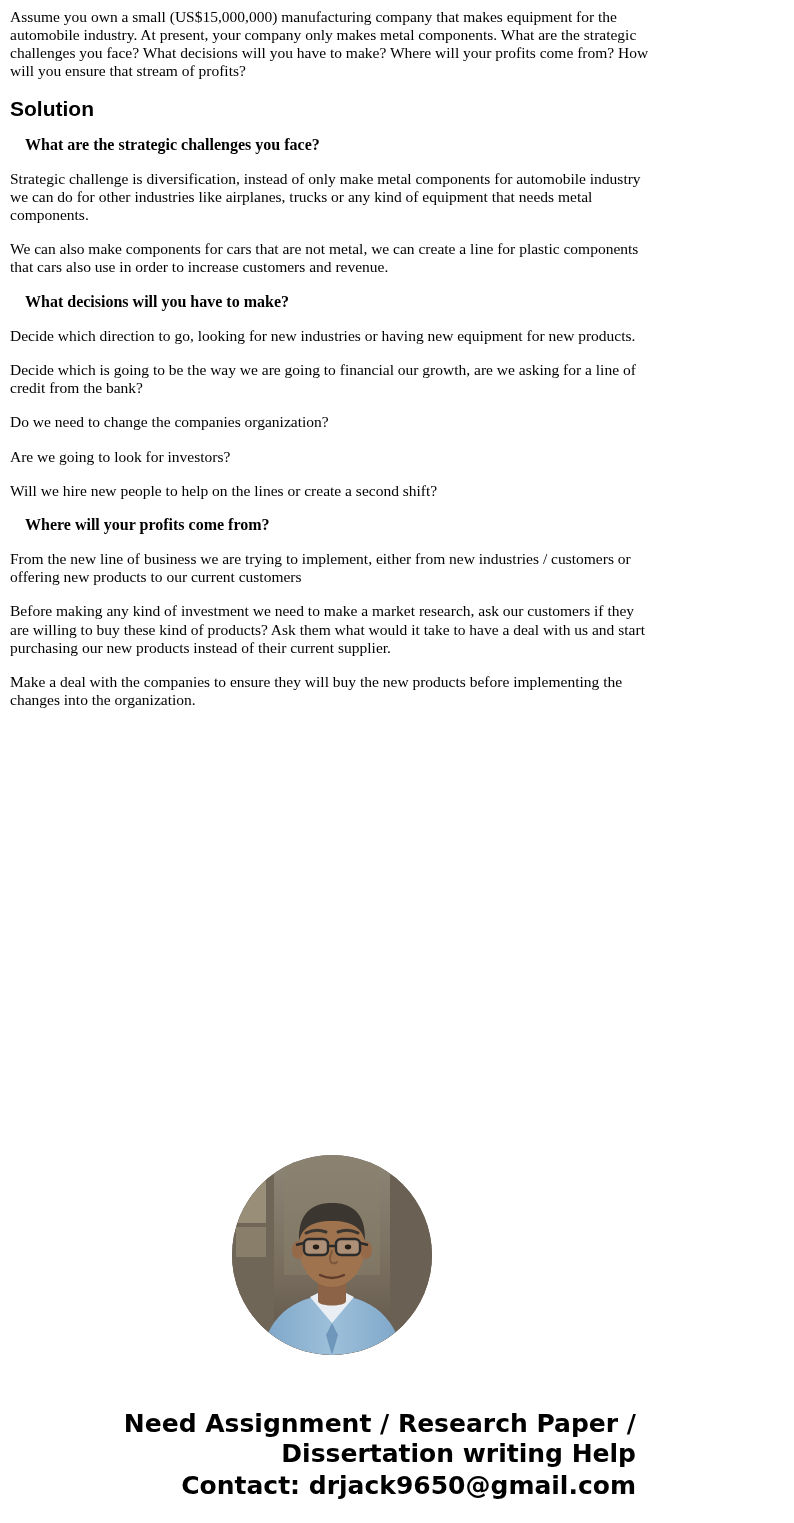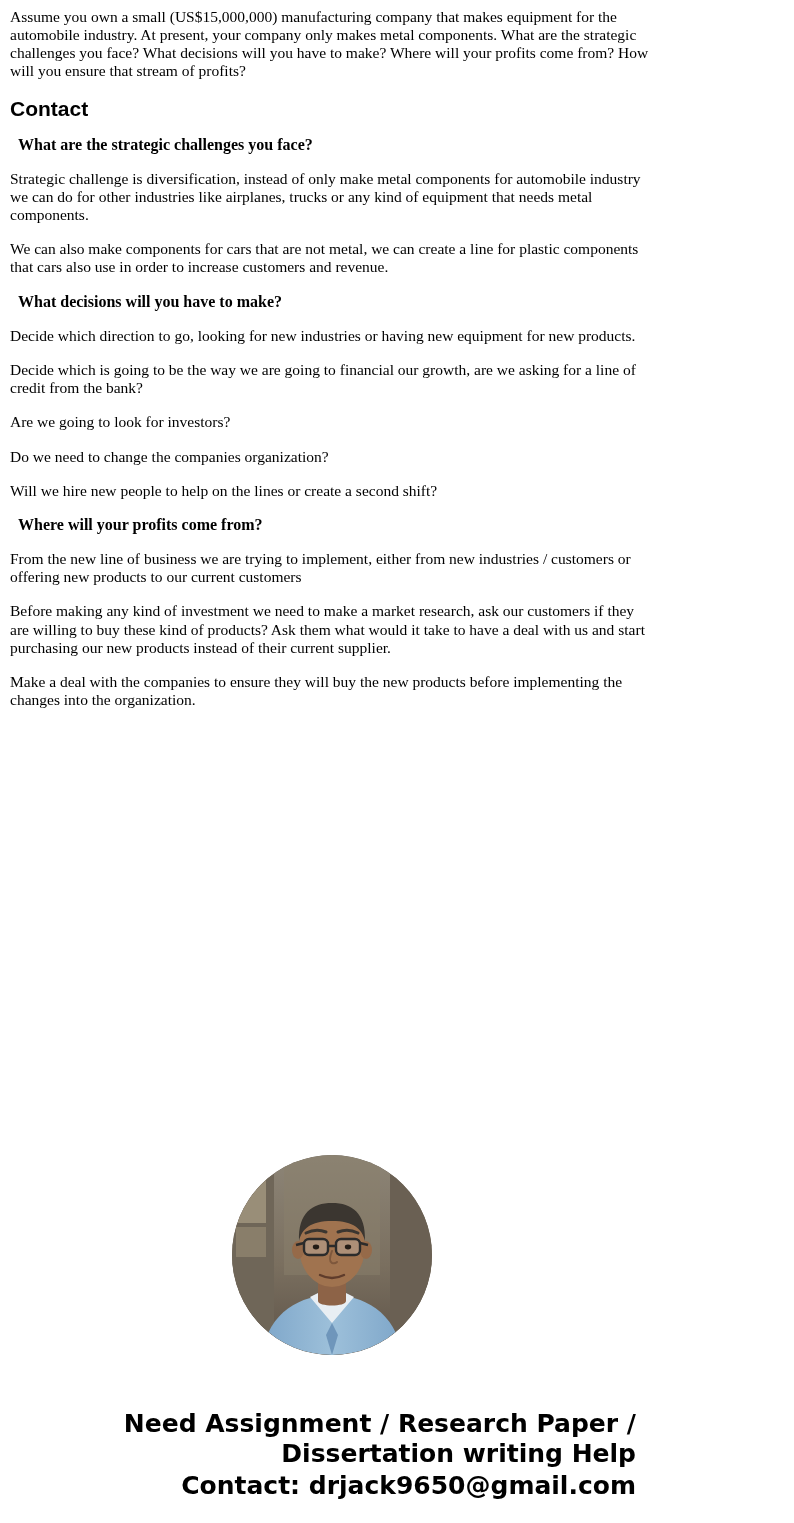--- a/index.html
+++ b/index.html
@@ -28,21 +28,21 @@
     font-family: "Liberation Sans", sans-serif;
     font-size: 21px;
     font-weight: bold;
     margin: 16px 0 14px 0;
     line-height: 1.1;
   }
   h3.question {
     font-family: "Liberation Serif", "DejaVu Serif", serif;
     font-size: 16px;
     font-weight: bold;
-    margin: 16px 0 14px 8px;
+    margin: 16px 0 14px 15px;
     line-height: 1.15;
   }
   .para {
     margin: 16px 0 16px 0;
     font-size: 15.5px;
     line-height: 1.17;
   }
   .spacer {
     height: 420px;
   }
@@ -78,31 +78,31 @@
     margin-top: 2px;
   }
 </style>
 </head>
 <body>
 
 <div class="doc">
 
   <p class="prompt">Assume you own a small (US$15,000,000) manufacturing company that makes equipment for the automobile industry. At present, your company only makes metal components. What are the strategic challenges you face? What decisions will you have to make? Where will your profits come from? How will you ensure that stream of profits?</p>
 
-  <h2 class="solution">Contact</h2>
+  <h2 class="solution">Solution</h2>
 
   <h3 class="question">What are the strategic challenges you face?</h3>
   <p class="para">Strategic challenge is diversification, instead of only make metal components for automobile industry we can do for other industries like airplanes, trucks or any kind of equipment that needs metal components.</p>
   <p class="para">We can also make components for cars that are not metal, we can create a line for plastic components that cars also use in order to increase customers and revenue.</p>
 
   <h3 class="question">What decisions will you have to make?</h3>
   <p class="para">Decide which direction to go, looking for new industries or having new equipment for new products.</p>
   <p class="para">Decide which is going to be the way we are going to financial our growth, are we asking for a line of credit from the bank?</p>
+  <p class="para">Do we need to change the companies organization?</p>
   <p class="para">Are we going to look for investors?</p>
-  <p class="para">Do we need to change the companies organization?</p>
   <p class="para">Will we hire new people to help on the lines or create a second shift?</p>
 
   <h3 class="question">Where will your profits come from?</h3>
   <p class="para">From the new line of business we are trying to implement, either from new industries / customers or offering new products to our current customers</p>
 
   <p class="para">Before making any kind of investment we need to make a market research, ask our customers if they are willing to buy these kind of products? Ask them what would it take to have a deal with us and start purchasing our new products instead of their current supplier.</p>
   <p class="para">Make a deal with the companies to ensure they will buy the new products before implementing the changes into the organization.</p>
 
   <div class="spacer"></div>
 

